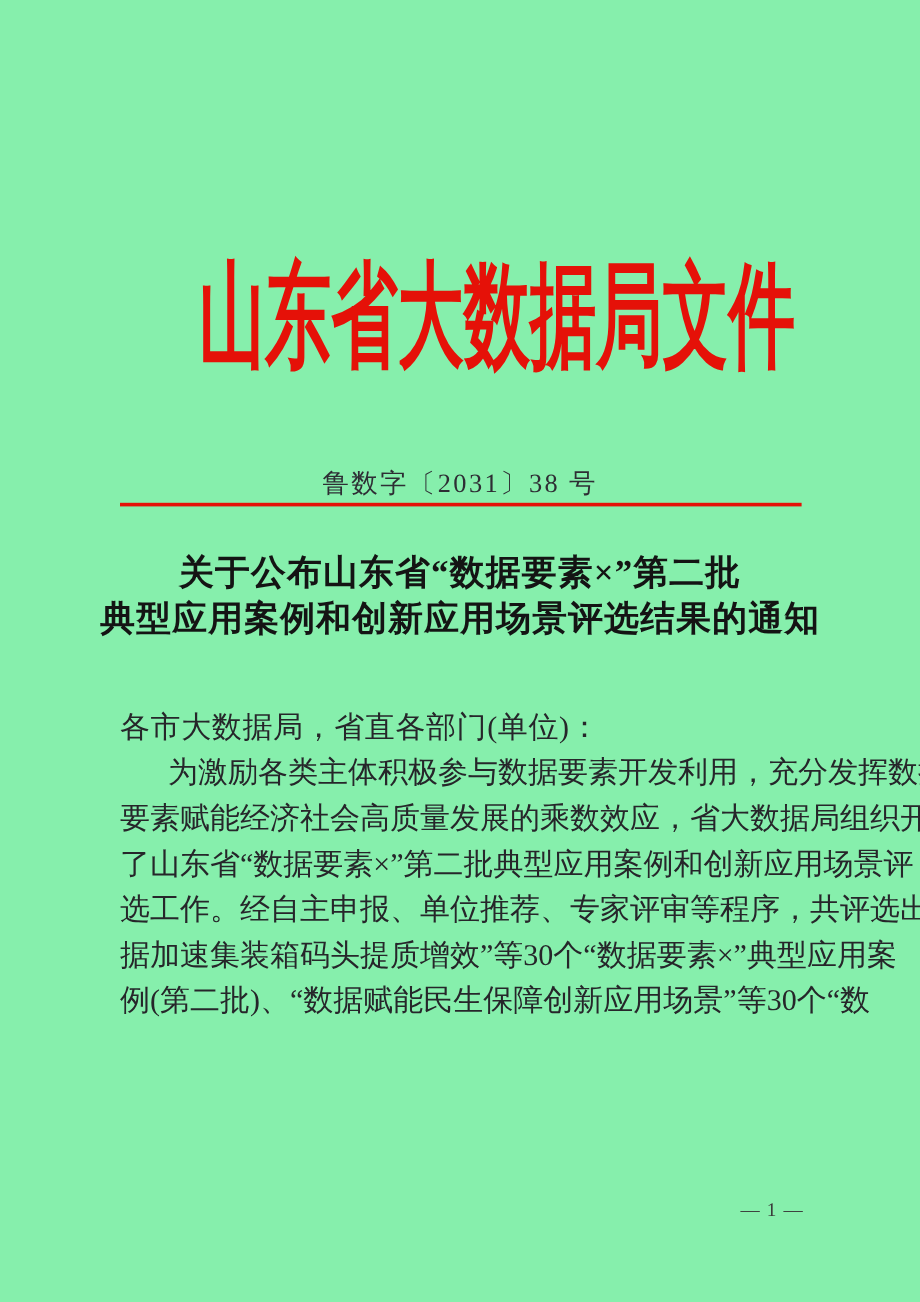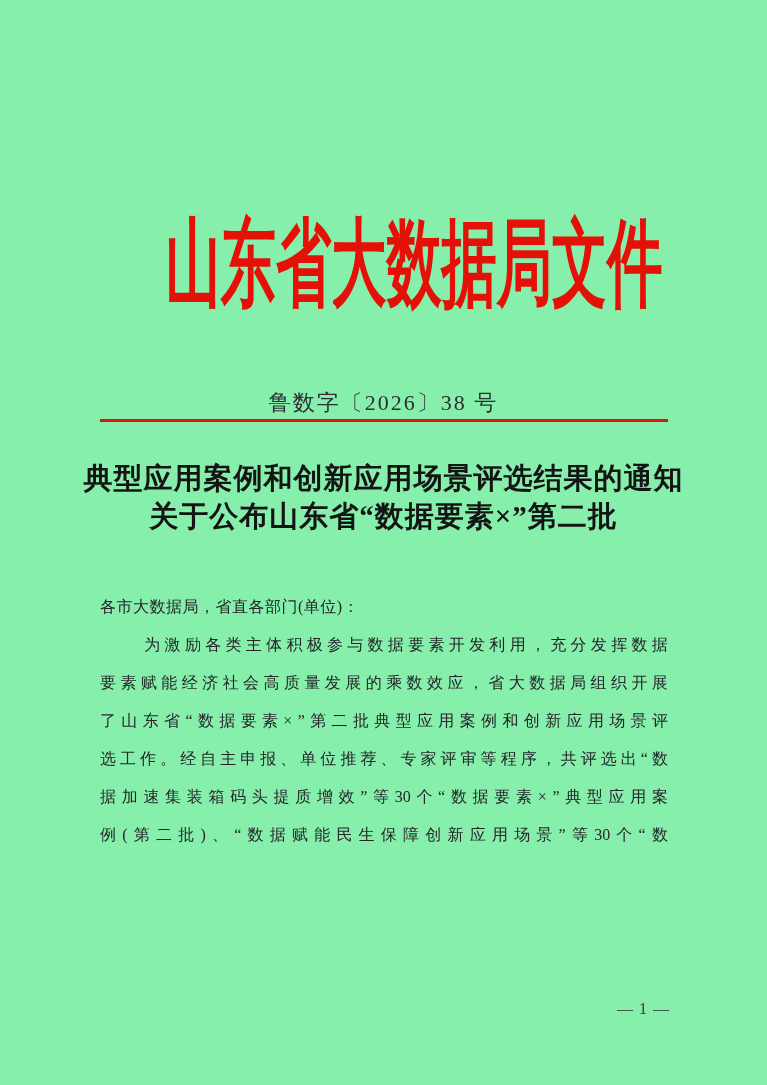--- a/index.html
+++ b/index.html
@@ -76,21 +76,21 @@
   .body-block {
     position: absolute;
     top: 588px;
     left: 100px;
     width: 568px;
     color: #26262a;
   }
   .body-line {
     height: 38px;
     line-height: 38px;
-    font-size: 16px;
+    font-size: 25px;
     letter-spacing: 0.5px;
     white-space: nowrap;
   }
   .body-line.flex-justify {
     display: flex;
     justify-content: space-between;
     align-items: baseline;
     letter-spacing: 0;
   }
   .body-line .indent {
@@ -111,27 +111,27 @@
 </style>
 </head>
 <body>
 
 <div class="page">
 
   <div class="agency-title" style="color: rgb(229, 17, 8);">
     <span class="agency-title-inner">山东省大数据局文件</span>
   </div>
 
-  <div class="doc-number">鲁数字〔2026〕38 号</div>
+  <div class="doc-number">鲁数字〔2031〕38 号</div>
 
   <div class="red-rule" style="background: rgb(229, 17, 8);"></div>
 
   <h1 class="doc-title">
+    <span class="title-line">关于公布山东省“数据要素×”第二批</span>
     <span class="title-line">典型应用案例和创新应用场景评选结果的通知</span>
-    <span class="title-line">关于公布山东省“数据要素×”第二批</span>
   </h1>
 
   <div class="body-block" id="body-lines">
       <div class="body-line">各市大数据局，省直各部门(单位)：</div>
       <div class="body-line flex-justify">
         <span class="indent"></span>
         <span>为</span>
         <span>激</span>
         <span>励</span>
         <span>各</span>

